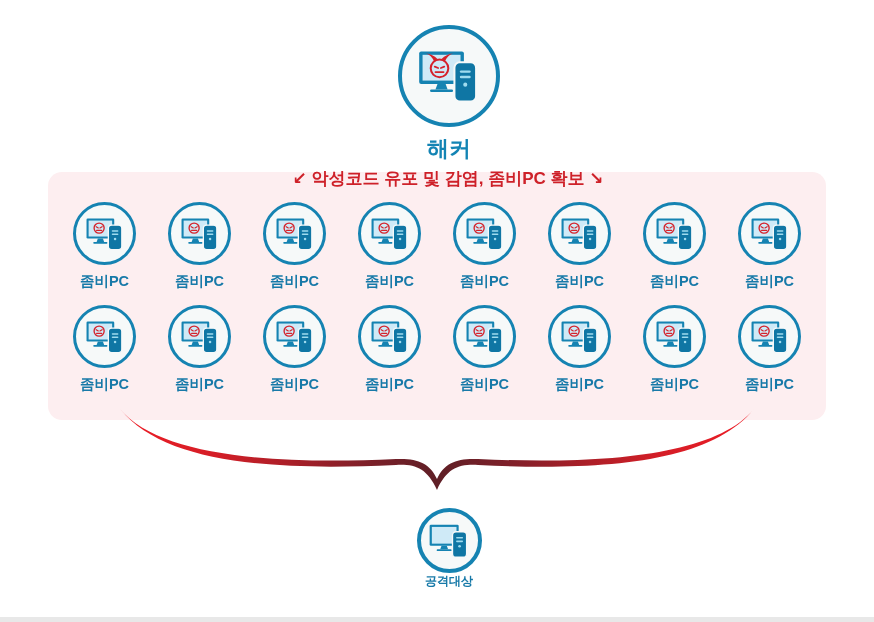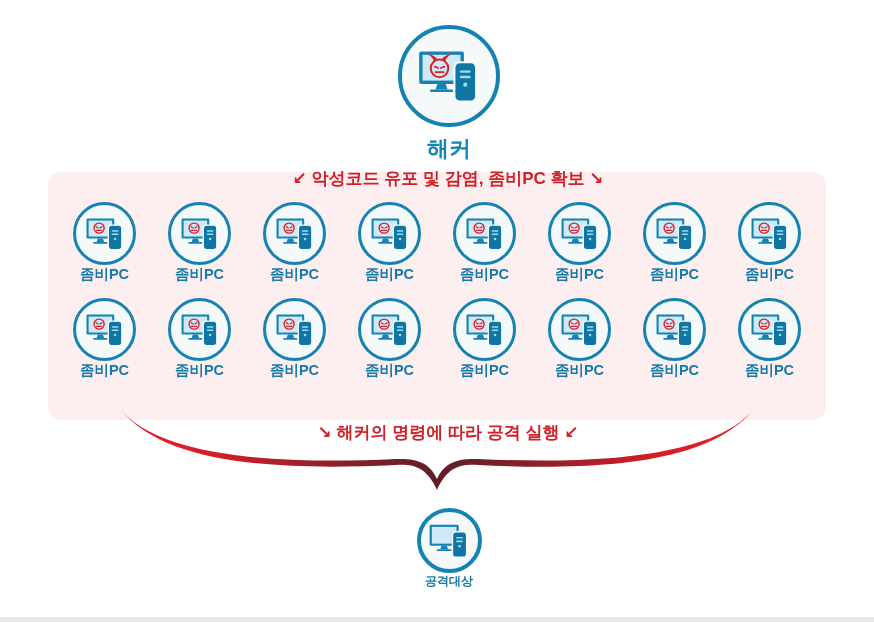--- a/index.html
+++ b/index.html
@@ -25,21 +25,21 @@
   .caption{
     position:absolute;left:0;right:0;text-align:center;
     color:#ce2129;font-weight:700;font-size:17px;z-index:3;margin-left:22px;
   }
   #infection-caption{top:167px;}
   #attack-caption{top:421px;}
   #zombie-grid{position:absolute;left:57px;top:202px;width:760px;z-index:2;}
   .zombie-row{display:flex;}
   .zombie-row + .zombie-row{margin-top:14px;}
   .zombie-cell{flex:1;display:flex;flex-direction:column;align-items:center;}
-  .zombie-cell .icon-label{font-size:14.5px;}
+  .zombie-cell .icon-label{margin-top:7px;font-size:14.5px;}
   #brace-svg{position:absolute;left:0;top:395px;z-index:1;}
   #hacker-section{top:25px;}
   #target-section{top:508px;}
   #bottom-bar{position:absolute;left:0;bottom:0;width:874px;height:5px;background:#e8e8e8;}
 </style>
 </head>
 <body>
 
 <svg width="0" height="0" style="position:absolute" aria-hidden="true">
   <defs>
@@ -245,21 +245,20 @@
       <div class="circle zombie-circle">
         <svg width="42" height="38" viewBox="0 0 100 90">
               <use href="#sym-zombie-pc"></use>
             </svg>
       </div>
       <div class="icon-label">좀비PC</div>
     </div>
   </div>
     </div>
 
-  <div id="attack-caption" class="caption">↘ 해커의 명령에 따라 공격 실행 ↙</div>
 
   <svg id="brace-svg" width="874" height="110" viewBox="0 0 874 110">
     <path fill="url(#braceGrad)" d="
       M120,14
       C158,60 268,70 396,64
       C417,63 430,68 437,84
       C444,68 457,63 478,64
       C606,70 716,60 754,14
       C710,68 604,76 478,70
       C459,69 447,73 437,95

